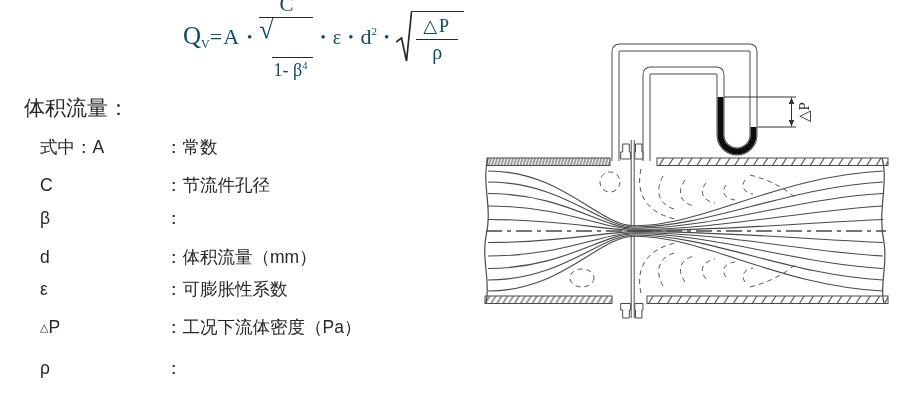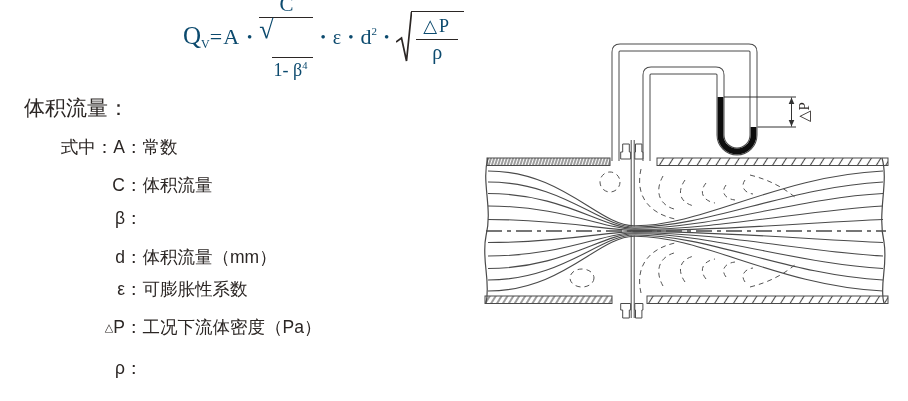--- a/index.html
+++ b/index.html
@@ -33,21 +33,21 @@
   .d-sup{font-size:11px;vertical-align:9px;}
   .bigroot{display:inline-flex;align-items:flex-start;}
   .bigroot svg{display:block;margin-right:-1px;}
   .bigroot .cnt{border-top:1.8px solid #2b2624;padding:3px 6px 0 5px;}
   .bigroot .ifrac{display:flex;flex-direction:column;align-items:center;}
   .bigroot .inum{font-size:18px;padding:0 7px 2px 7px;border-bottom:1.6px solid #2b2624;letter-spacing:2px;}
   .bigroot .iden{font-size:20px;padding-top:1px;}
   
   .def-row{position:absolute;display:flex;font-size:17.5px;line-height:22px;white-space:nowrap;}
   .def-heading{position:absolute;left:0;top:97px;font-size:21px;line-height:22px;margin-left:24px;}
-  .symcol{display:inline-block;width:125px;text-align:right;}
+  .symcol{display:inline-block;width:125px;margin-left:40px;}
   .sym-small{font-size:11px;vertical-align:2px;}
   
   .diagram{position:absolute;left:478px;top:30px;width:430px;height:312px;}
 </style>
 </head>
 <body>
 
 <div class="formula">
   <span><span class="f-lhs">Q</span><span class="f-sub">V</span><span class="f-eq">=A</span></span>
   <span class="f-dot">•</span>
@@ -82,21 +82,21 @@
 <div class="def-heading">体积流量：</div>
 
 <div class="def-row" style="left:0;top:136px;">
   <span class="symcol"><span>式中：</span><span>A</span></span>
     <span>：</span>
     <span>常数</span>
 </div>
 <div class="def-row" style="left:0;top:174px;">
   <span class="symcol">C</span>
     <span>：</span>
-    <span>体积流量</span>
+    <span>节流件孔径</span>
 </div>
 <div class="def-row" style="left:0;top:207px;">
   <span class="symcol">β</span>
     <span>：</span>
 </div>
 <div class="def-row" style="left:0;top:246px;">
   <span class="symcol">d</span>
     <span>：</span>
     <span>体积流量（mm）</span>
 </div>

